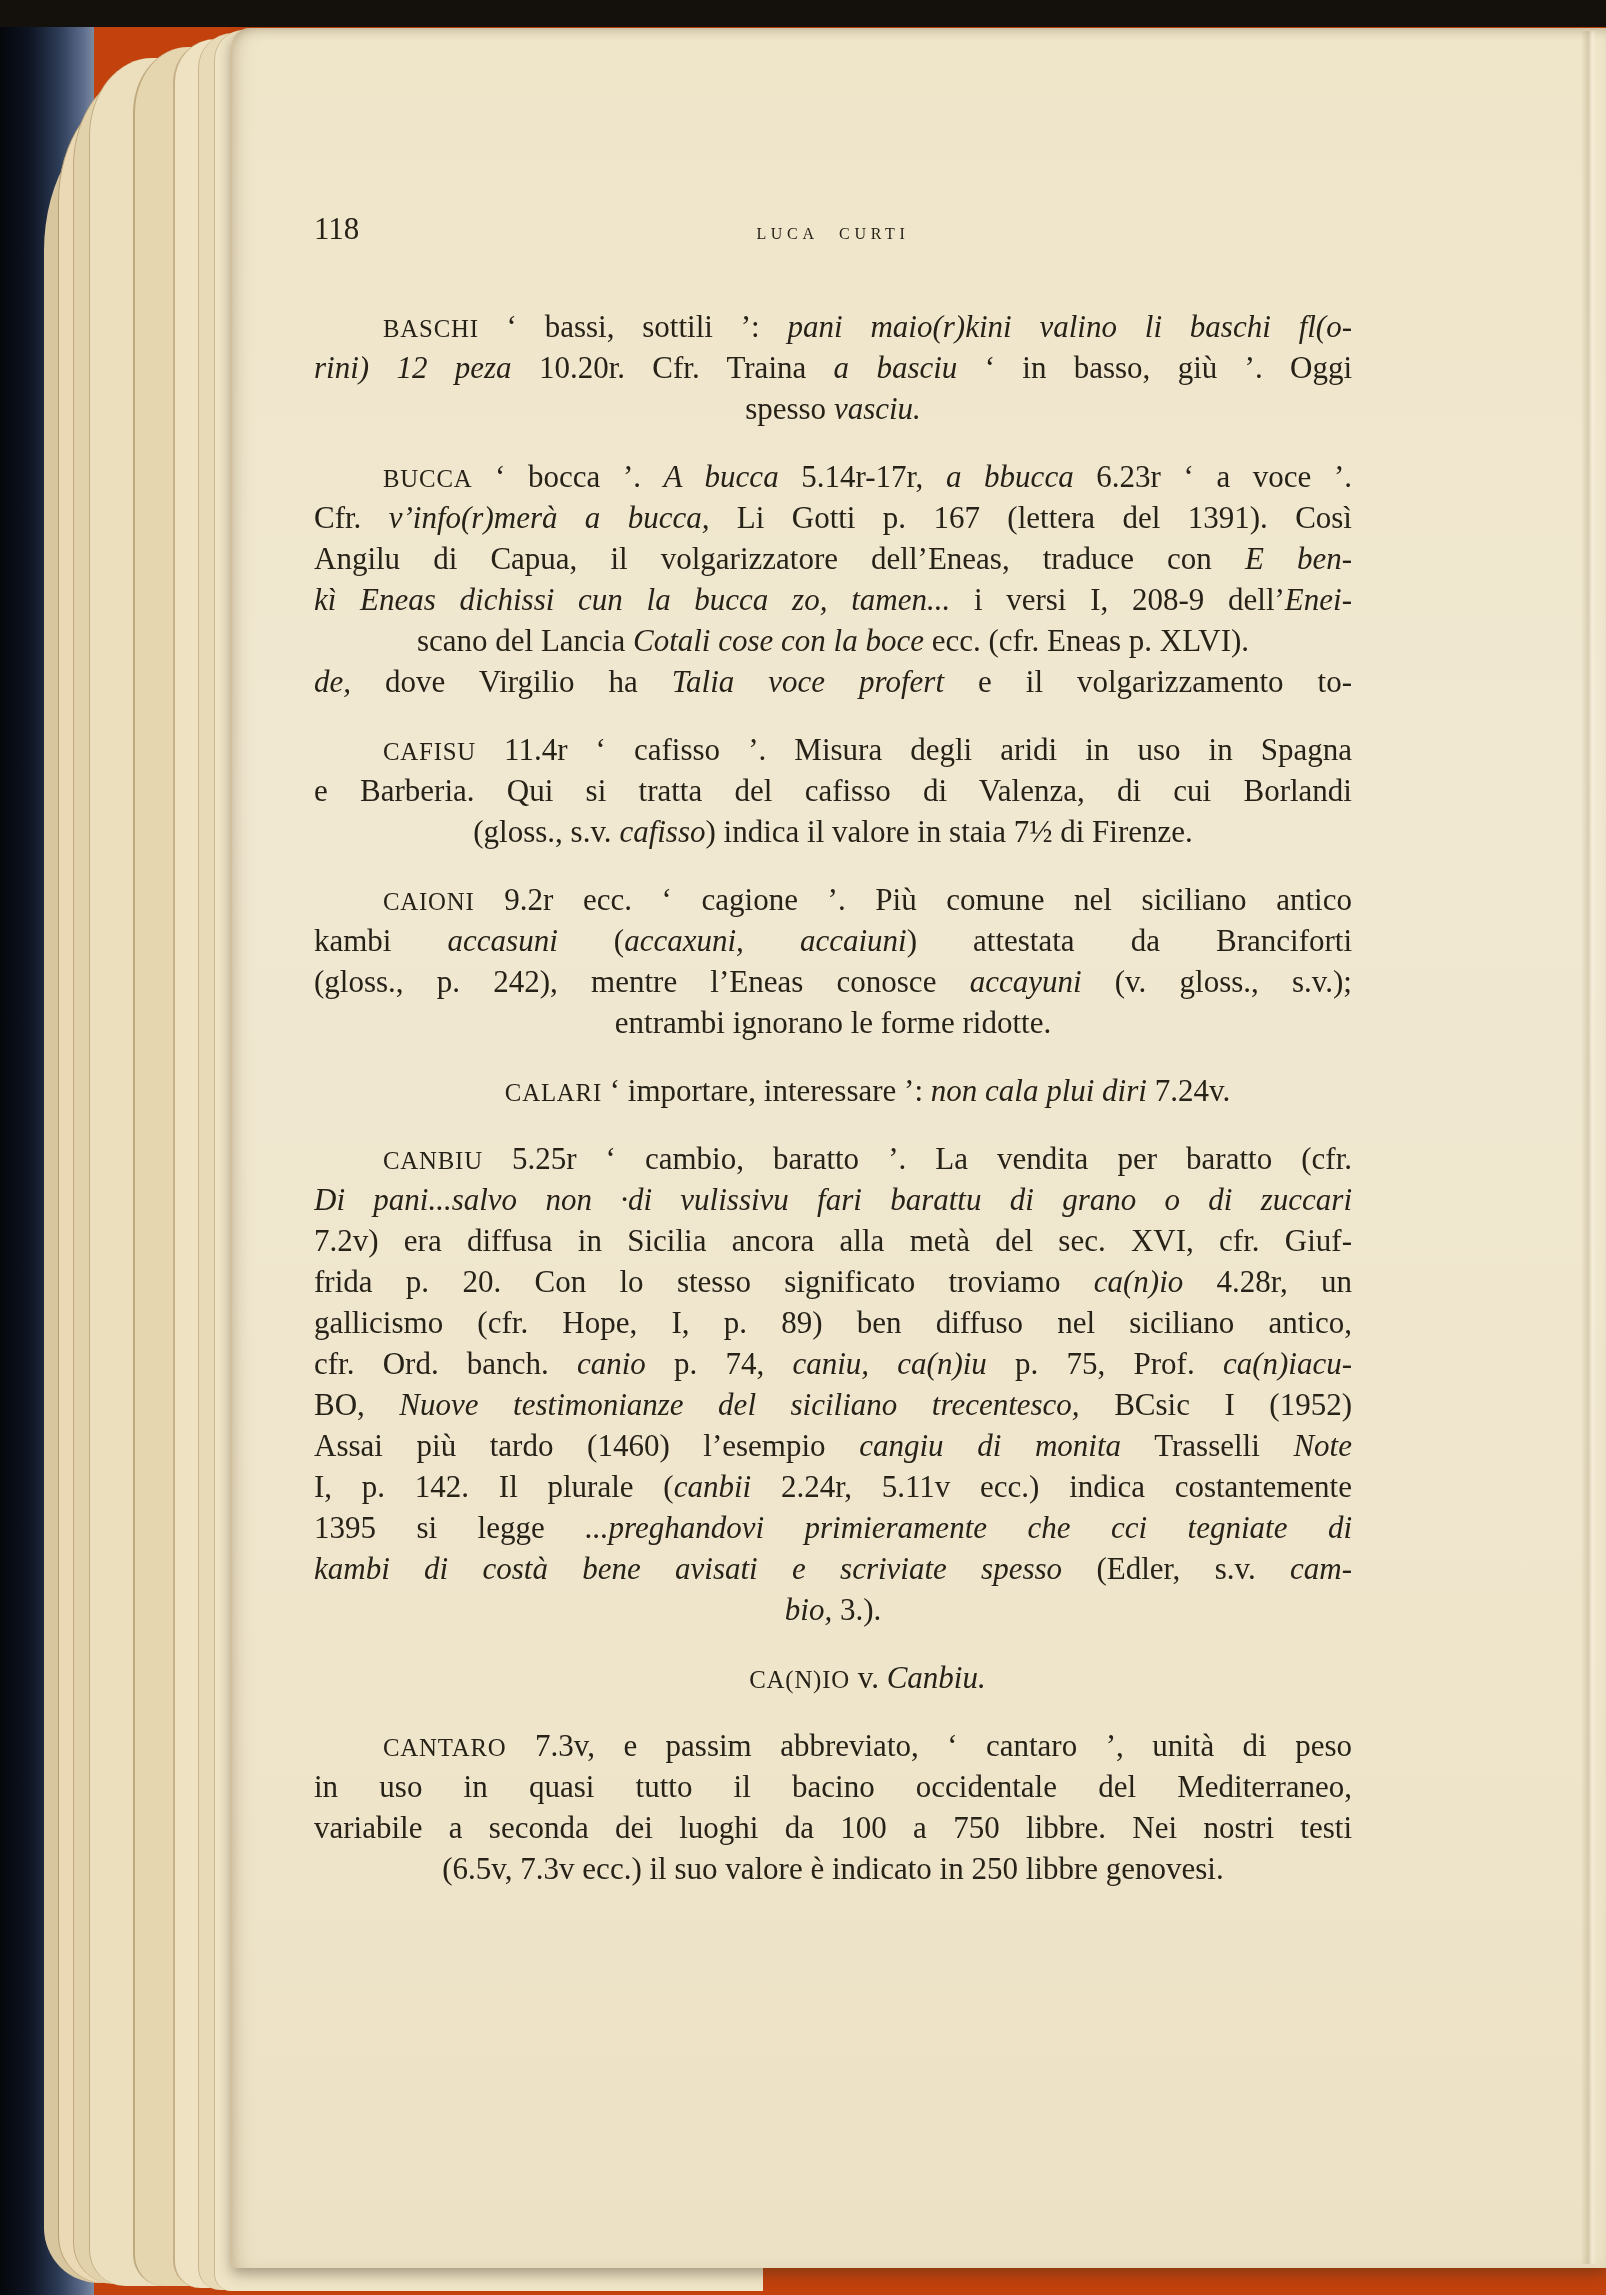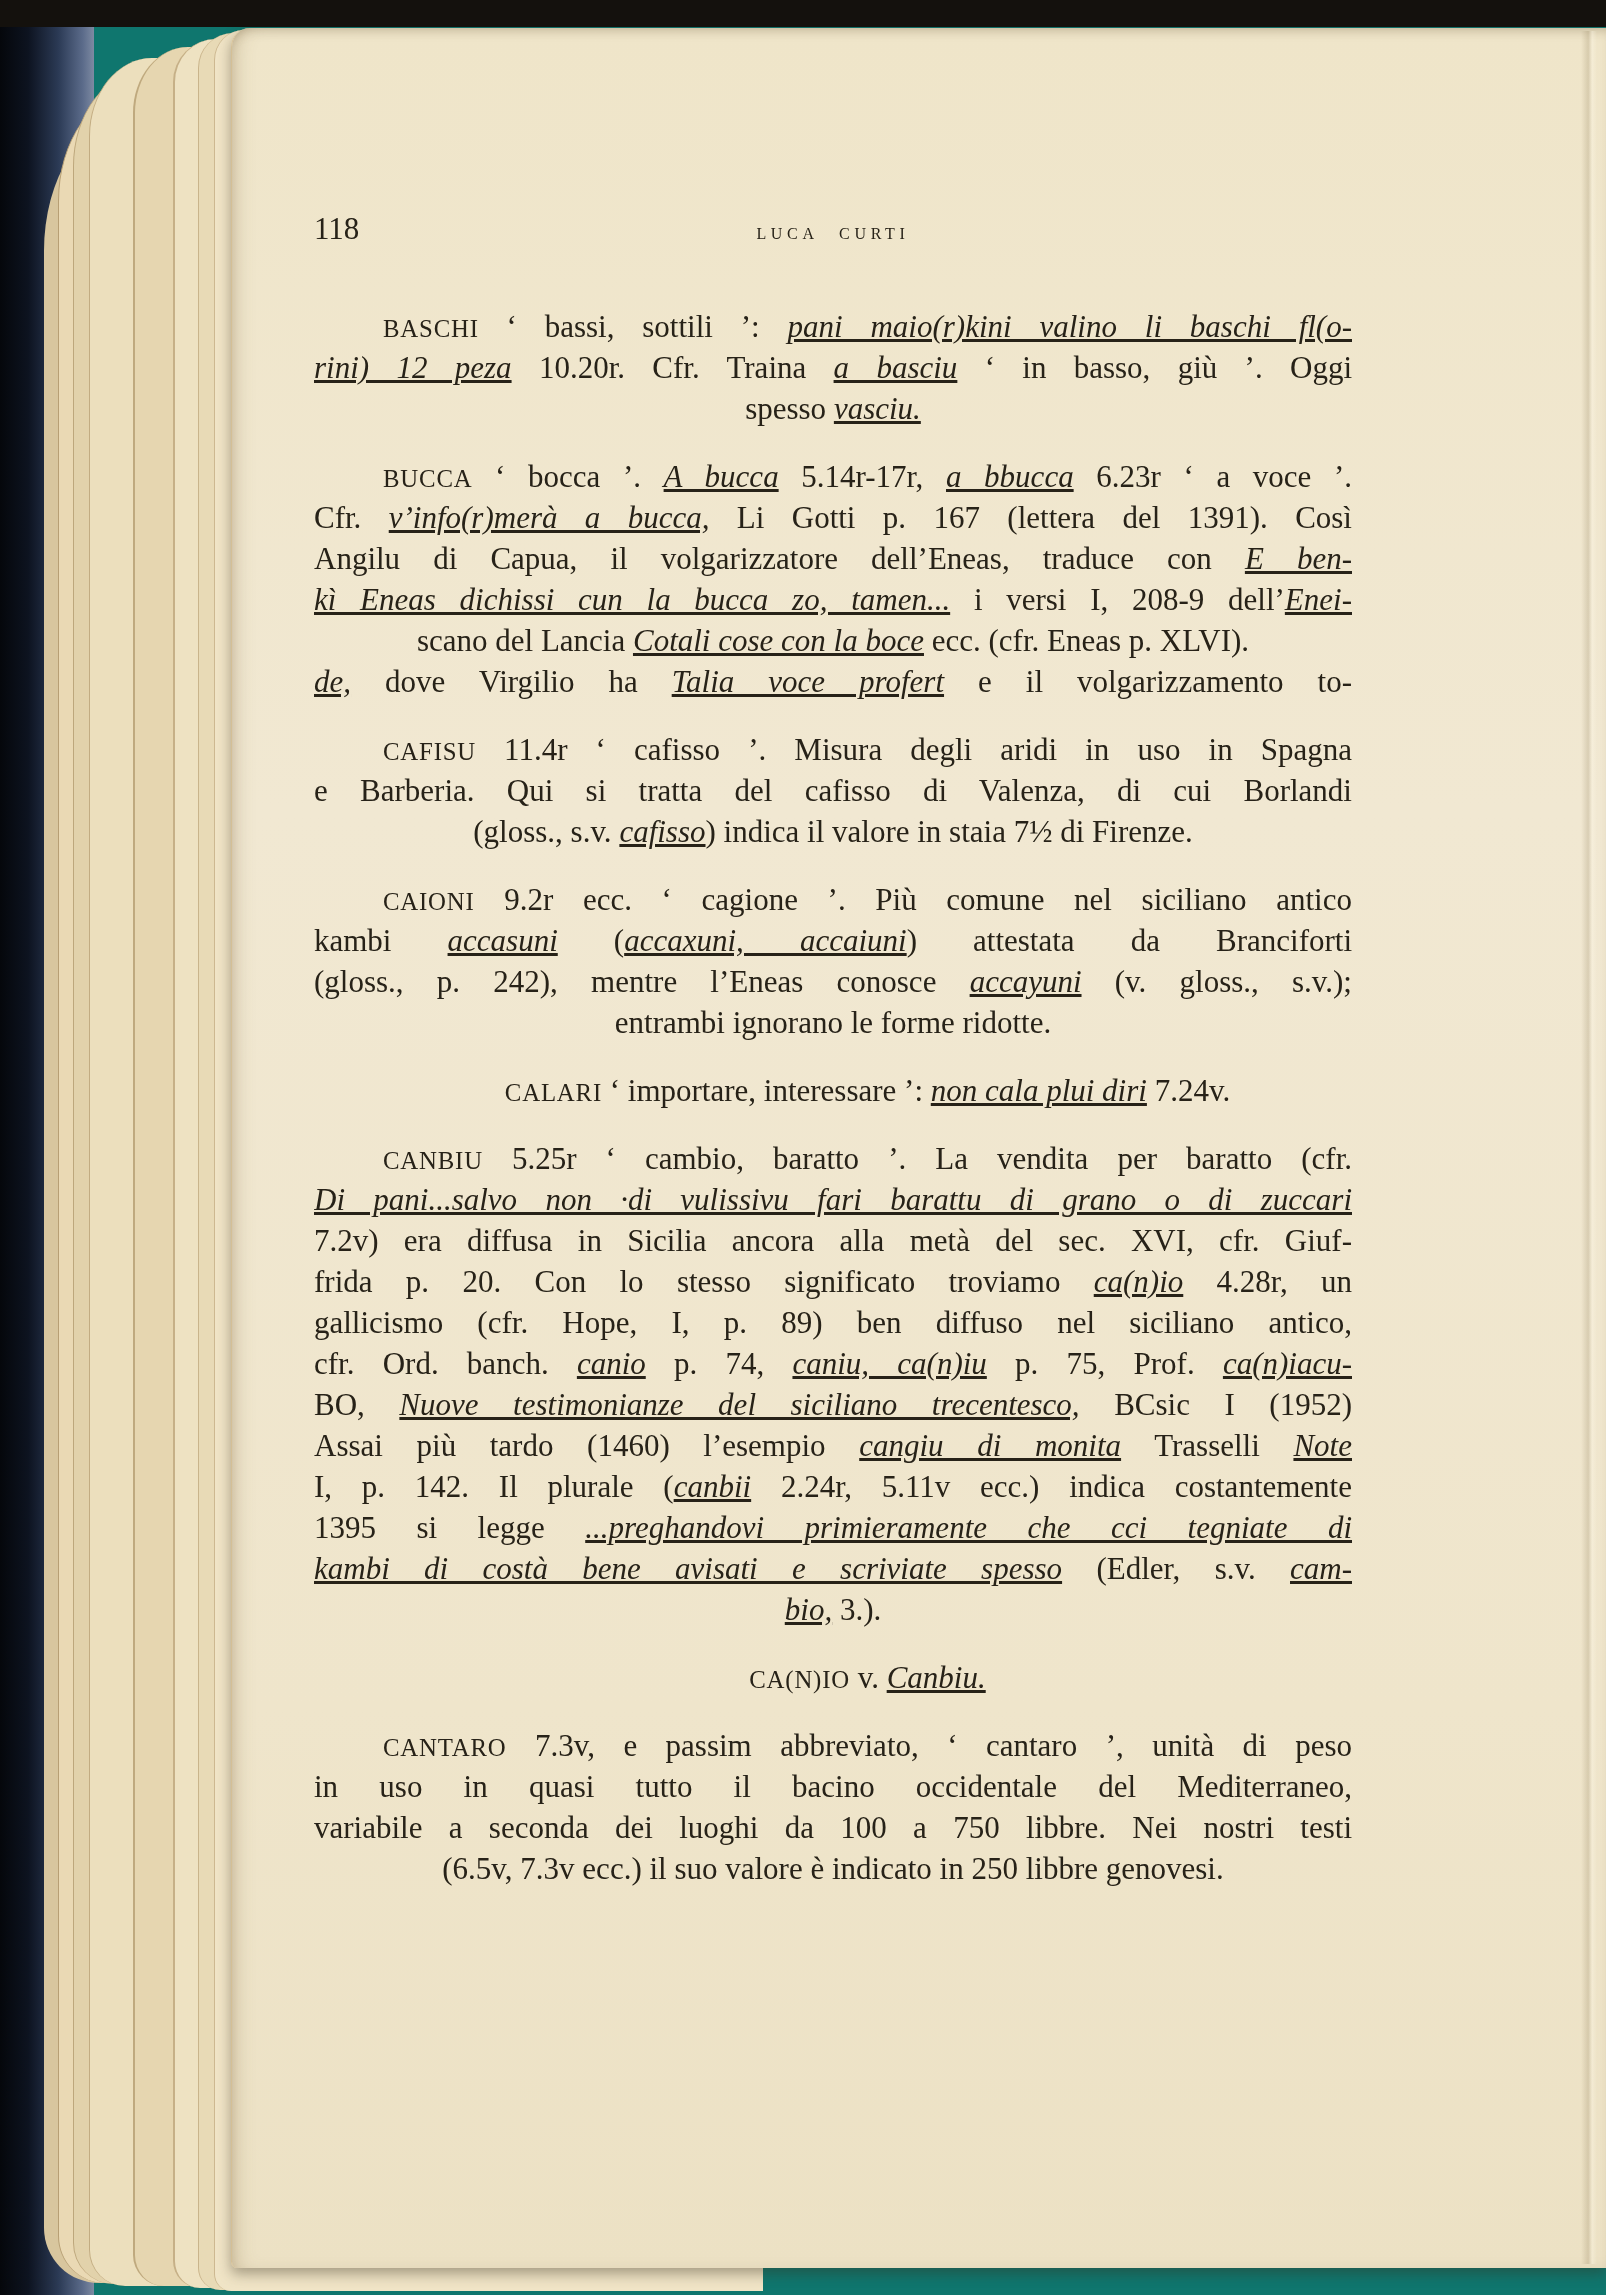--- a/index.html
+++ b/index.html
@@ -1,16 +1,16 @@
 <!DOCTYPE html>
 <html style="font-size:12.5px"><head>
 <meta charset="utf-8">
 <style>
   html,body{margin:0;padding:0;background:#a7a5a0;}
-  .scene{position:relative;width:1606px;height:2295px;background:#0f766e;overflow:hidden;
+  .scene{position:relative;width:1606px;height:2295px;background:#c2410c;overflow:hidden;
          font-family:"Liberation Serif","DejaVu Serif",serif;}
   
   .spine{position:absolute;left:0;top:0;width:94px;height:2295px;
          background:linear-gradient(90deg,#05070b 0%,#0d1320 30%,#2b3a55 62%,#5b6b8a 88%,#7d8aa2 100%);}
   
   .topstrip{position:absolute;left:0;top:0;width:1606px;height:27px;background:#14110d;}
   
   .edge{position:absolute;}
   .e0{left:44px;top:118px;bottom:12.5px;width:548px;background:#d8c69e;border-top-left-radius:86px 133px;border-bottom-left-radius:55px;}
   .e1{left:58px;top:91px;bottom:11.8px;width:548px;background:#ead9b4;border-left:1.6px solid #b79f74;border-top-left-radius:78px 110px;border-bottom-left-radius:47px;}
@@ -32,21 +32,21 @@
   .hdr{display:grid;grid-template-columns:1fr auto 1fr;align-items:baseline;height:34px;margin-bottom:61px;}
   .pageno{font-size:31px;justify-self:start;}
   .runhead{font-size:16px;letter-spacing:4.7px;word-spacing:12.5px;justify-self:center;}
   .entry{margin-top:27px;font-size:31px;}
   .entry:first-of-type{margin-top:0;}
   .line{height:41px;line-height:41px;overflow:hidden;text-align:justify;}
   .line::after{content:"";display:inline-block;width:100%;height:0;}
   .line.noj{text-align:center;}
   .line.noj::after{content:none;}
   .line.first{padding-left:69px;}
-  .i{font-style:italic;text-decoration:underline;}
+  .i{font-style:italic;}
   .sc{font-size:0.8em;letter-spacing:0.8px;}
 </style>
 </head>
 <body>
 
 <div class="scene">
   <div class="spine"></div>
   <div class="edge e0"></div>
   <div class="edge e1"></div>
   <div class="edge e2"></div>

